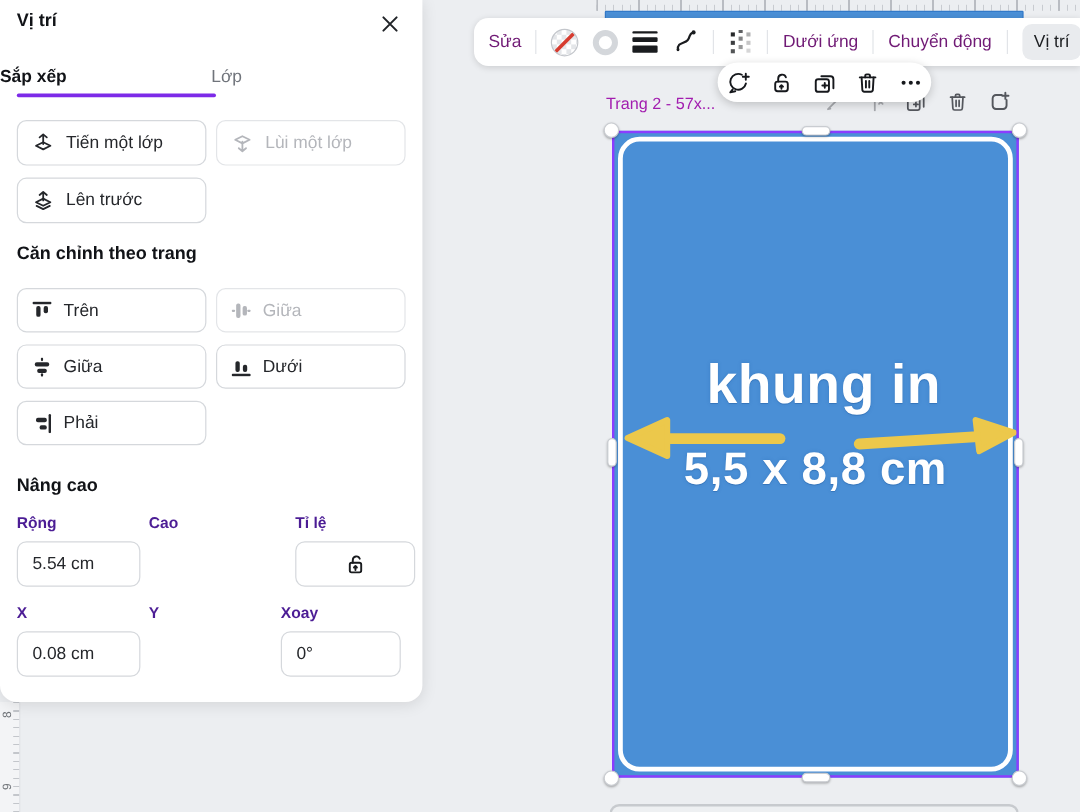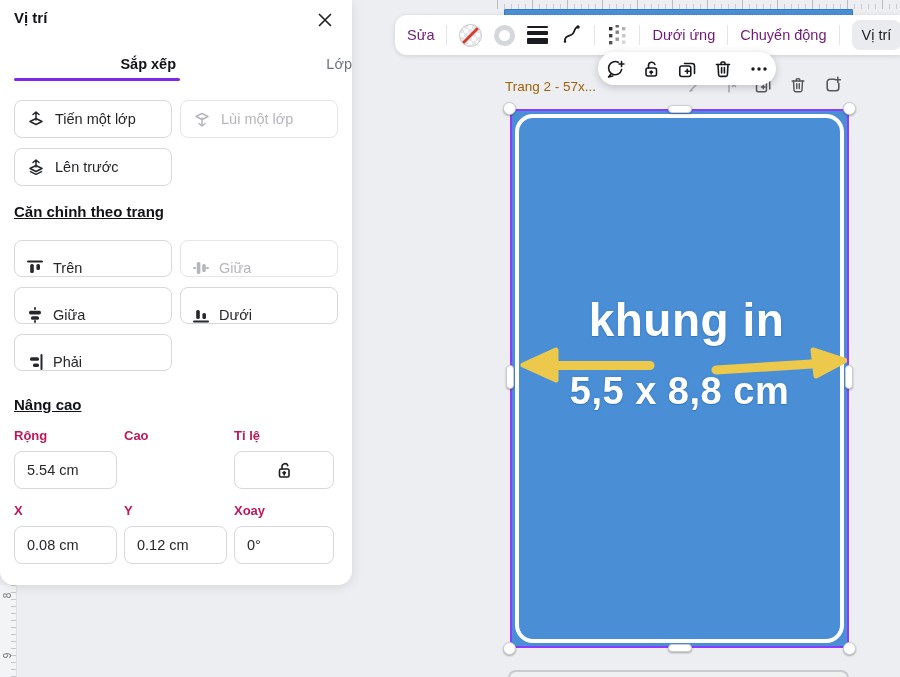--- a/index.html
+++ b/index.html
@@ -41,21 +41,21 @@
     background-size: 8px 8px; position:relative; overflow:hidden; }
   .nofill::after { content:''; position:absolute; left:-4px; right:-4px; top:50%; margin-top:-1.5px;
     height:3px; background:#d63b2f; transform:rotate(-45deg); }
   .ring { width:21px; height:21px; border-radius:50%; border:5px solid #d4d7db; }
   .lw { display:flex; flex-direction:column; gap:3px; }
   .lw i { display:block; width:21px; background:#1a1c1f; border-radius:1px; }
   .pos-pill { background:#e9ebee; border-radius:8px; padding:7px 10px; font-size:14.5px;
     white-space:nowrap; cursor:pointer; flex:none; }
 
   
-  .page-label { position:absolute; left:505px; top:79px; font-size:13.5px; color:#a16207; z-index:2; }
+  .page-label { position:absolute; left:505px; top:79px; font-size:13.5px; color:#a21caf; z-index:2; }
   .page-icons { position:absolute; left:754px; top:76px; display:flex; gap:17px; color:#54575d; z-index:2; cursor:pointer; }
   .ghost { position:absolute; opacity:.45; color:#54575d; z-index:1; }
 
   
   .ctx-pill { position:absolute; left:598px; top:52px; width:178px; height:33px;
     background:#fff; border-radius:17px; box-shadow:0 2px 8px rgba(0,0,0,.20);
     display:flex; align-items:center; justify-content:center; gap:16px; color:#16181c; z-index:7; }
   .ctx-pill .icon-btn { width:20px; height:20px; }
 
   
@@ -82,41 +82,41 @@
   .next-page-stub { position:absolute; left:508px; top:670px; width:341px; height:10px;
     border:2px solid #c7cace; border-bottom:none; border-radius:8px 8px 0 0;
     background:#eef0f2; z-index:1; cursor:pointer; }
 
   
   .panel { position:absolute; left:0; top:0; width:352px; height:585px; background:#fff;
     border-radius:0 0 14px 14px; box-shadow:0 2px 12px rgba(0,0,0,.10); z-index:8; }
   .p-title { position:absolute; left:14px; top:9px; font-size:15px; font-weight:700; color:#111317; }
   .p-close { position:absolute; right:18px; top:11px; width:18px; height:18px; cursor:pointer; color:#202327; }
   .tabs { position:absolute; left:0; top:52px; width:100%; display:flex; }
-  .tab { flex:1; text-align:right; font-size:14.5px; padding:4px 0; cursor:pointer; color:#70747b; }
+  .tab { flex:1; text-align:left; font-size:14.5px; padding:4px 0; cursor:pointer; color:#70747b; }
   .tab.active { color:#111317; font-weight:700; }
   .tab-underline { position:absolute; left:14px; top:78px; width:166px; height:3px;
     background:#7d2ae8; border-radius:2px; }
 
   .btn { display:flex; align-items:center; gap:10px; padding:0 12px; border:1px solid #d5d8dc;
     border-radius:8px; background:#fff; font-size:14.5px; color:#25272b; cursor:pointer;
     font-family:inherit; }
   .btn svg { flex:none; }
   .btn.disabled { color:#b4b6bb; border-color:#e3e5e8; }
 
   .arrange-grid { position:absolute; left:14px; top:100px; width:324px;
     display:grid; grid-template-columns:1fr 1fr; gap:10px 8px; }
   .arrange-grid .btn { height:38px; }
-  .sec-title { position:absolute; left:14px; font-size:15px; font-weight:700; color:#111317;text-decoration:underline; }
+  .sec-title { position:absolute; left:14px; font-size:15px; font-weight:700; color:#111317; }
   .align-grid { position:absolute; left:14px; top:240px; width:324px;
     display:grid; grid-template-columns:1fr 1fr; gap:10px 8px; }
-  .align-grid .btn { height:37px;align-items:flex-end; }
+  .align-grid .btn { height:37px; }
 
   .fgroup { position:absolute; width:103px; }
-  .fgroup label { display:block; font-size:13px; font-weight:600; color:#be185d; margin-bottom:8px; }
+  .fgroup label { display:block; font-size:13px; font-weight:600; color:#4c1d95; margin-bottom:8px; }
   .field-input { width:100%; height:38px; border:1px solid #d5d8dc; border-radius:8px;
     font-size:14.5px; color:#25272b; padding:0 12px; background:#fff; font-family:inherit; }
   .ratio-btn { width:100%; height:38px; border:1px solid #d5d8dc; border-radius:8px; background:#fff;
     display:flex; align-items:center; justify-content:center; cursor:pointer; color:#1a1c1f; }
 </style>
 </head>
 <body>
 
 <div class="ruler-ticks-short"></div>
 <div class="ruler-ticks-tall"></div>
@@ -380,38 +380,37 @@
 
   <div class="sec-title" style="top:396px">Nâng cao</div>
 
   <div class="fgroup" style="left:14px; top:428px;">
     <label>Rộng</label>
     <input class="field-input" value="5.54 cm" style="">
   </div>
   <div class="fgroup" style="left:124px; top:428px;">
     <label>Cao</label>
   </div>
-  <div class="fgroup" style="left:234px; top:428px; width:100px;">
+  <div class="fgroup" style="left:246px; top:428px; width:100px;">
     <label>Tỉ lệ</label>
     <button class="ratio-btn">
       <span>
         <svg width="22" height="22" viewBox="0 0 22 22" fill="none" stroke="currentColor" stroke-width="1.6" stroke-linecap="round" stroke-linejoin="round">
           <rect x="6.5" y="10" width="9.5" height="8" rx="1.5"></rect>
           <path d="M9 10V7.6a3 3 0 0 1 5.8-1"></path>
           <path d="M11.2 16v-3.2M10 13.9l1.2-1.2 1.2 1.2"></path>
         </svg>
       </span>
     </button>
   </div>
 
   <div class="fgroup" style="left:14px; top:503px;">
     <label>X</label>
     <input class="field-input" value="0.08 cm" style="">
   </div>
   <div class="fgroup" style="left:124px; top:503px;">
     <label>Y</label>
-    <input class="field-input" value="0.12 cm" style="">
   </div>
   <div class="fgroup" style="left:234px; top:503px; width:100px;">
     <label>Xoay</label>
     <input class="field-input" value="0°" style="">
   </div>
 </aside>
 
 </body></html>

